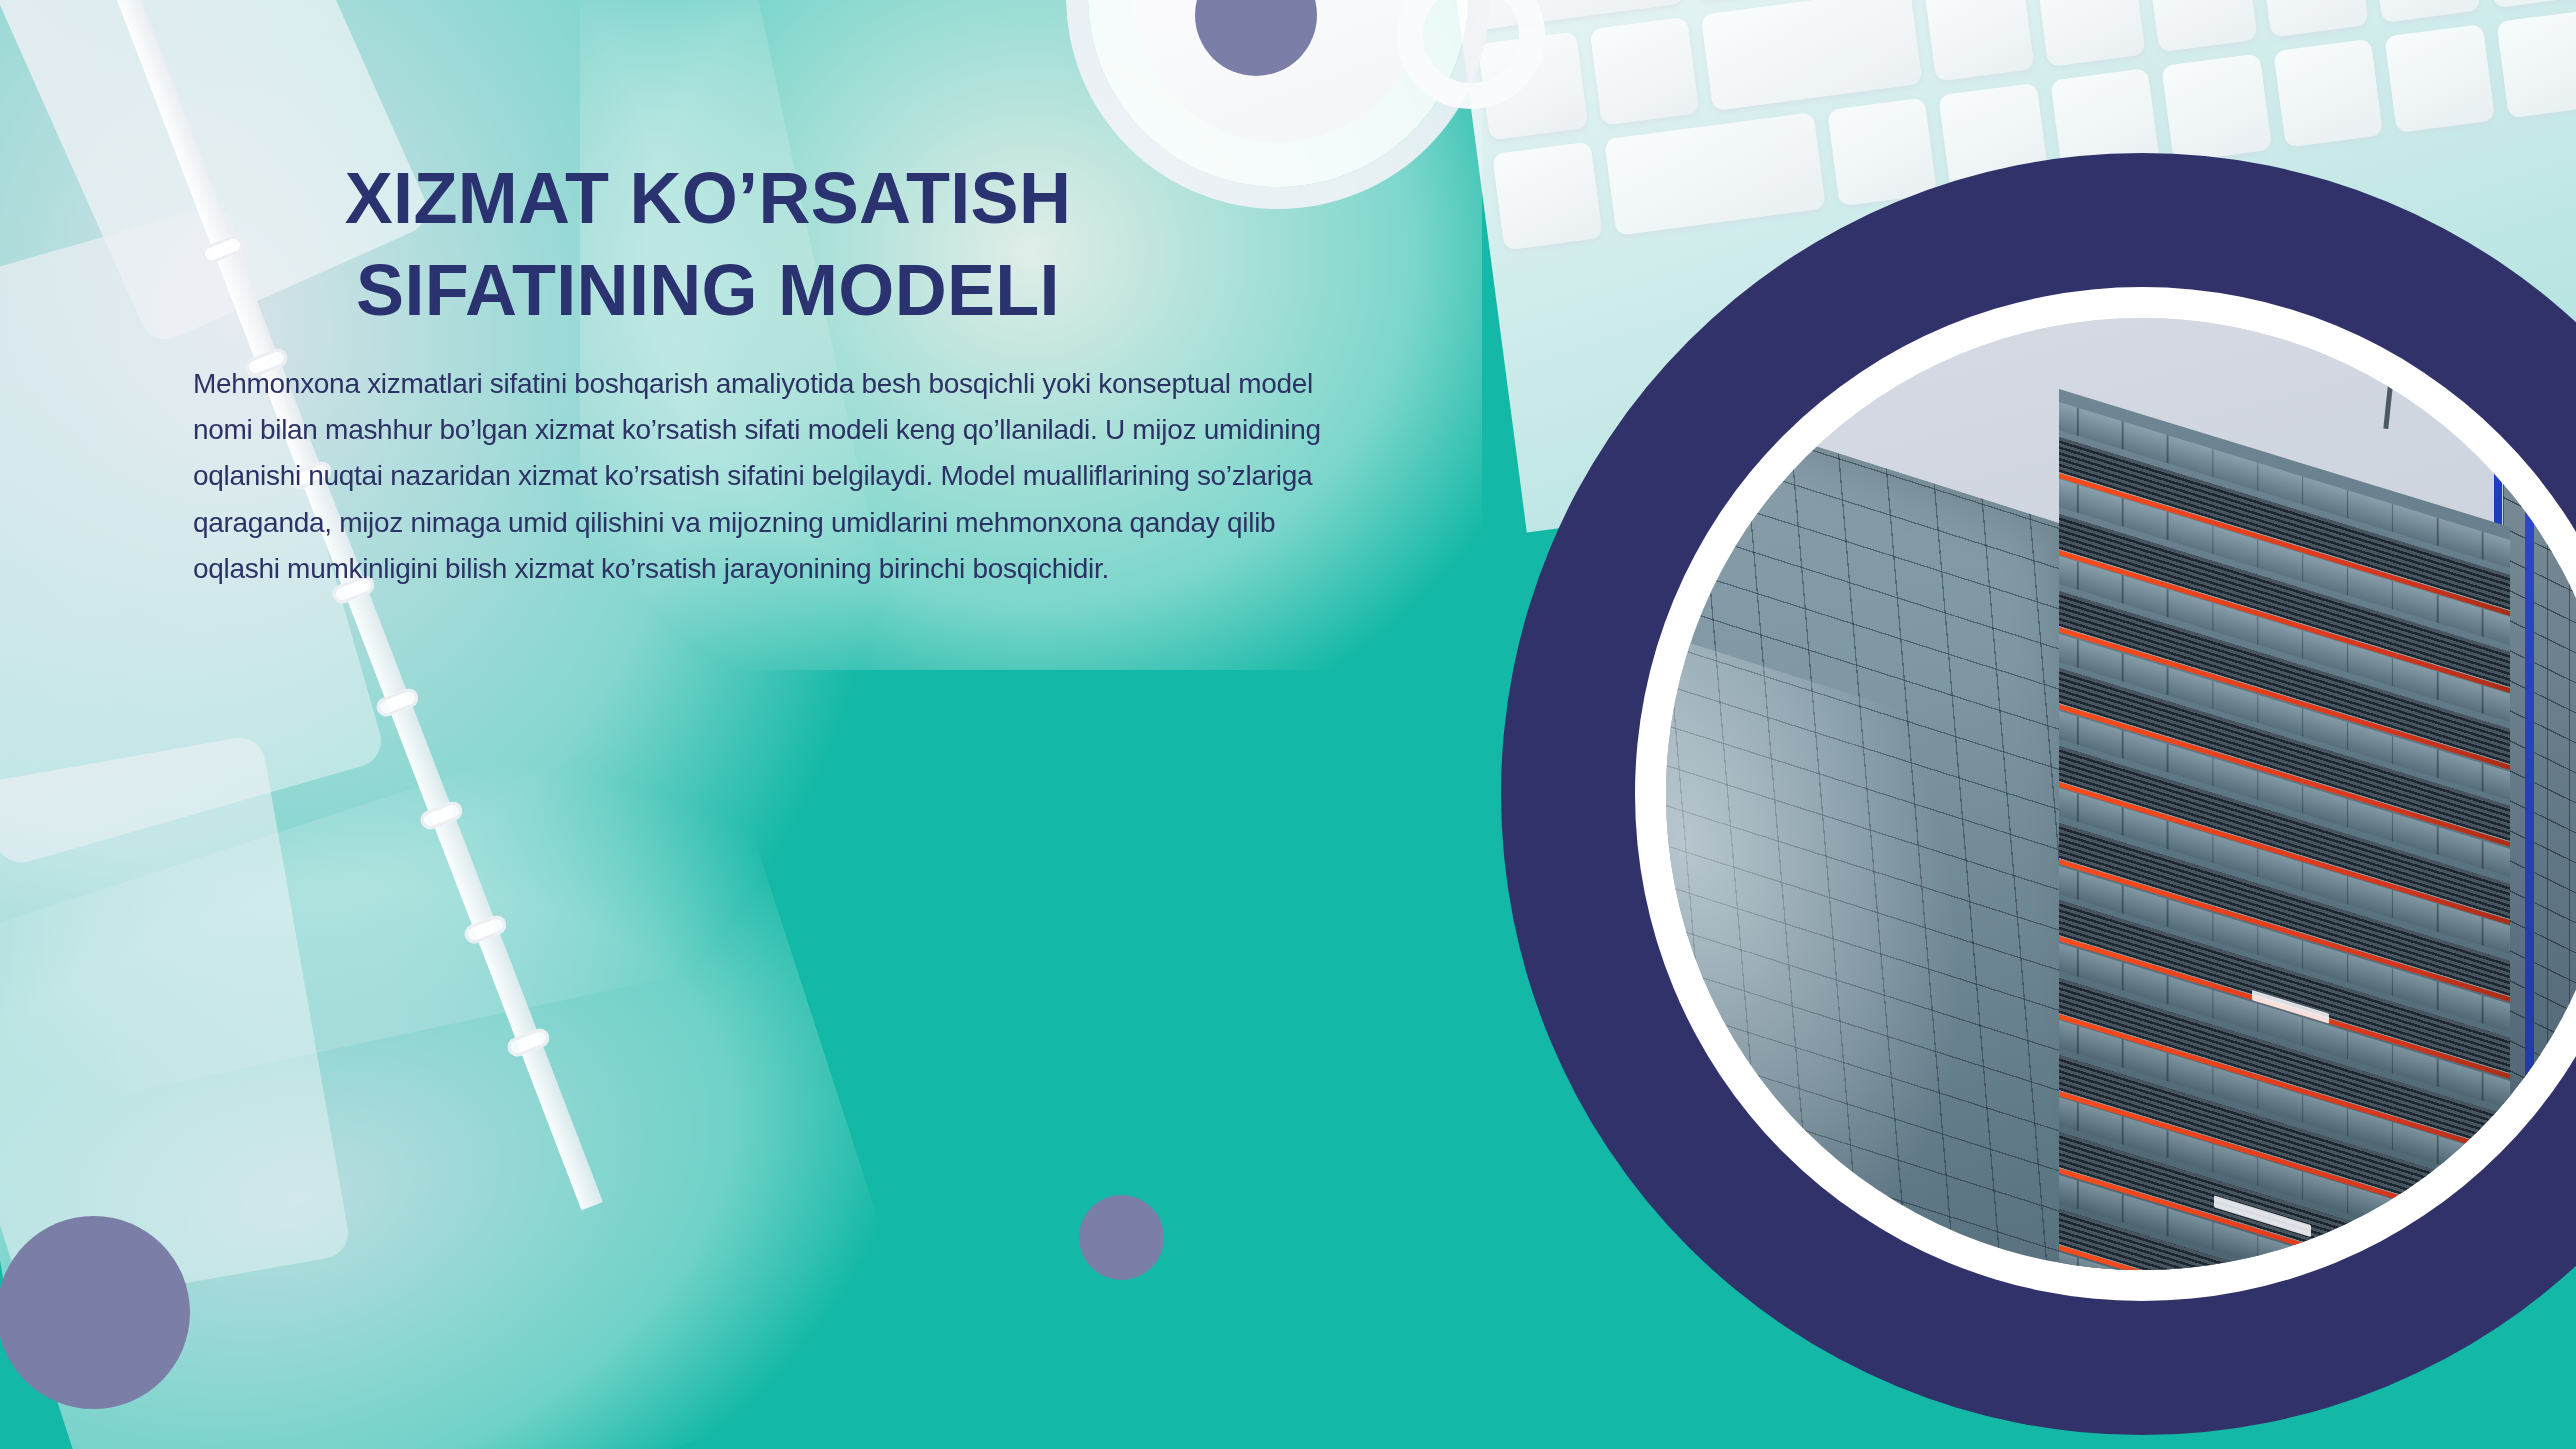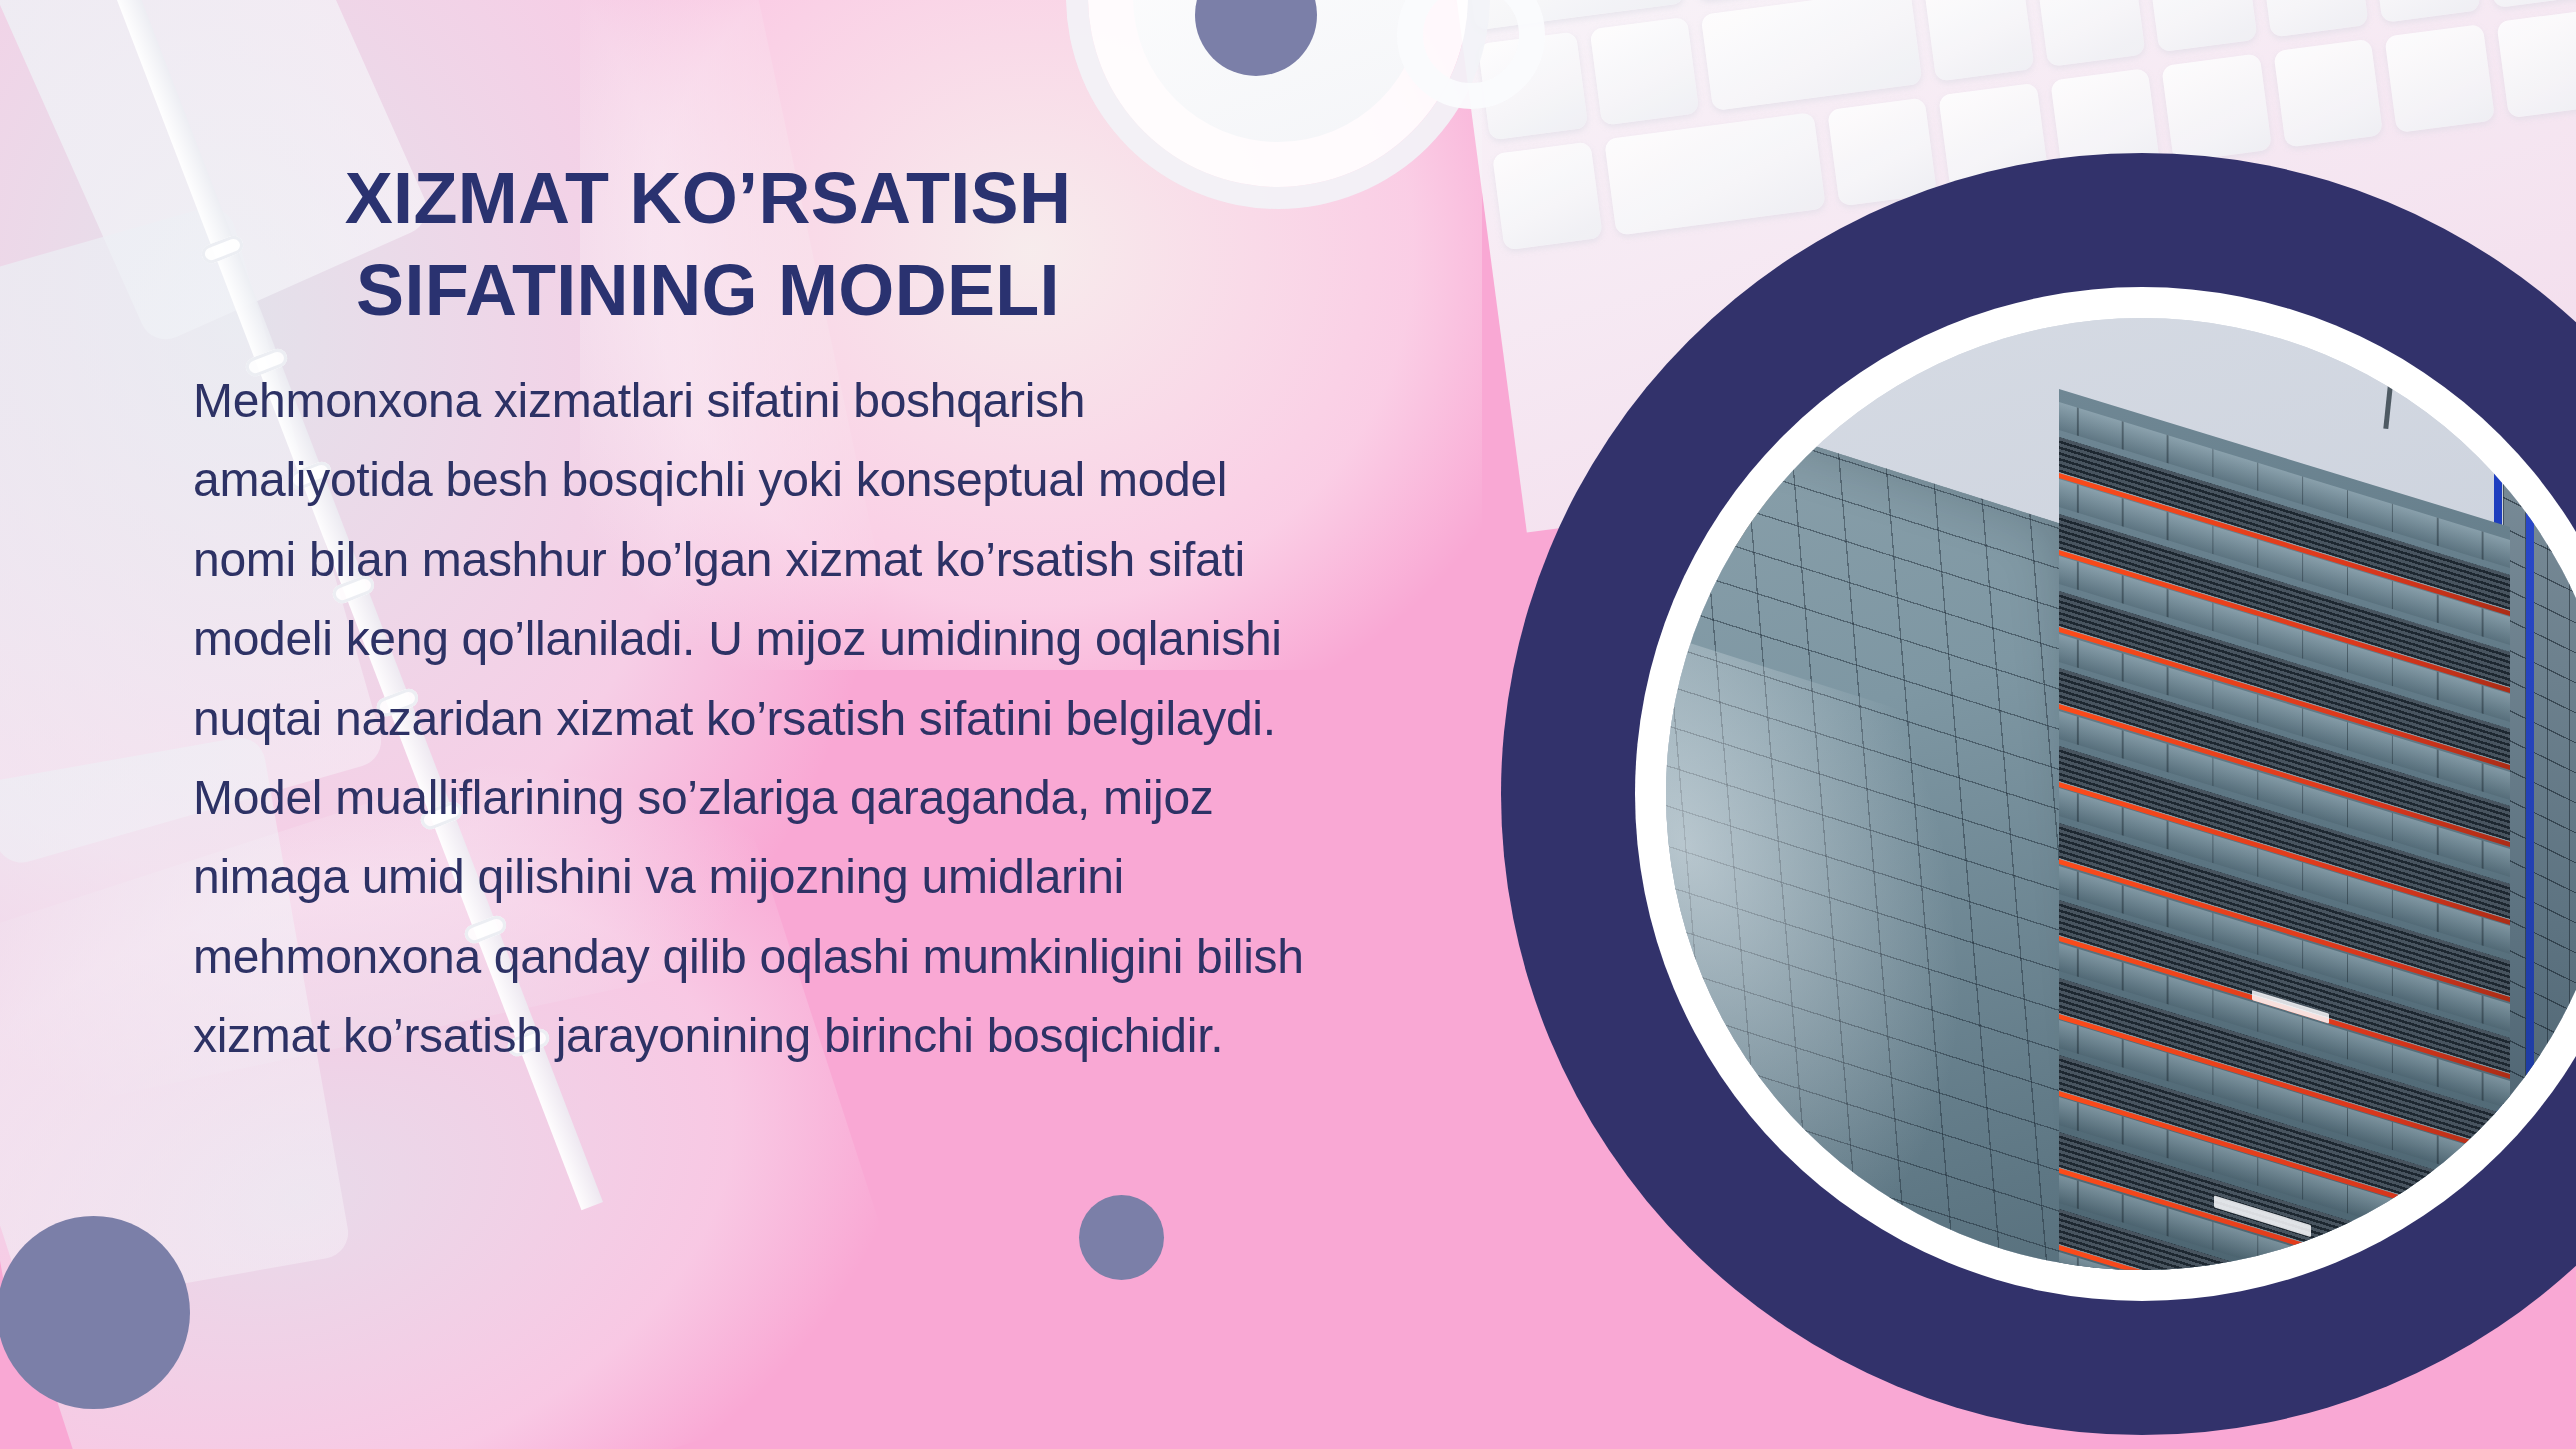--- a/index.html
+++ b/index.html
@@ -129,21 +129,21 @@
     font-size:72px;
     font-weight:bold;
     line-height:1.28;
     letter-spacing:0.3px;
     text-align:center;
     padding-right:103px;
     white-space:pre-line;
   }
   .slide-body {
     margin-top:24.5px;
-    font-size:48px;
+    font-size:28px;
     font-weight:400;
     line-height:1.655;
     letter-spacing:-0.3px;
   }
 
   
   .ring-wrap {
     position:absolute;
     left:1501px; top:153px;
     width:1282px; height:1282px;
@@ -260,21 +260,21 @@
   
   .lit {
     position:absolute;
     background:rgba(252,253,255,0.85);
     border-radius:1.3px;
   }
 </style>
 </head>
 <body>
 
-<div id="slide" style="background: #f9a8d4;">
+<div id="slide" style="background: #14b8a6;">
 
   <div class="bg-layer">
     <div class="bg-wash-a"></div>
     <div class="bg-wash-b"></div>
     <div class="bg-wash-c"></div>
 
     <div class="kb-base"></div>
     <div class="kb">
       <div class="key w2"></div>
         <div class="key"></div>

